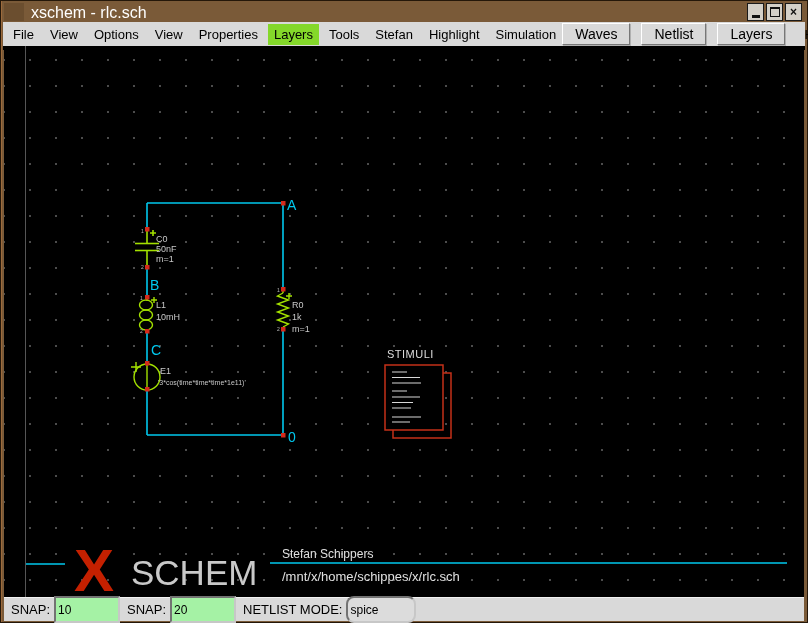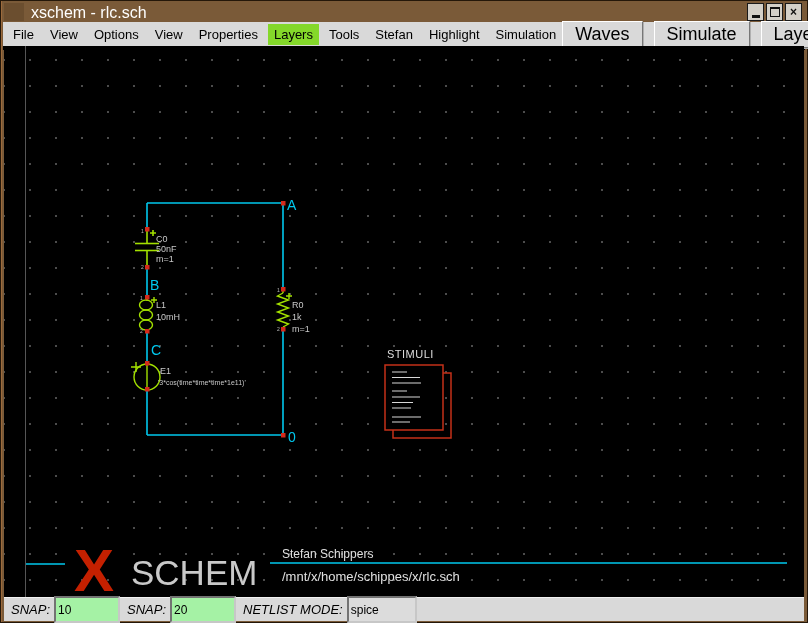--- a/index.html
+++ b/index.html
@@ -18,35 +18,35 @@
   .glyph-max{width:8px;height:7px;border:1px solid #111;border-top:2px solid #111;}
   .glyph-close{font-size:12px;font-weight:bold;color:#111;line-height:1;}
   
   .menubar{position:absolute;left:3px;top:22px;right:3px;height:24px;background:#d9d9d9;
            border-bottom:4px solid #000000;display:flex;align-items:center;font-size:13px;color:#000;}
   .menu-item{padding:3px 6px;margin-left:4px;cursor:pointer;white-space:nowrap;}
   .menu-item.active{background:#84d82a;text-align:right;}
   .menubar-right{margin-left:auto;display:flex;align-items:center;}
   .mbtn{background:#d9d9d9;border-top:1px solid #ffffff;border-left:1px solid #ffffff;
         border-right:1px solid #777;border-bottom:1px solid #777;
-        box-shadow:1px 1px 0 #b0b0b0;padding:2px 12px;margin-right:11px;font-size:18px;cursor:pointer;}
+        box-shadow:1px 1px 0 #b0b0b0;padding:2px 12px;margin-right:11px;font-size:14px;cursor:pointer;}
   .help-item{padding:3px 8px;margin-right:2px;cursor:pointer;}
   
   .canvas{position:absolute;left:4px;top:46px;width:800px;height:551px;background:#000;
           background-image:radial-gradient(circle,#4c4c4c 0.9px,transparent 1.1px);
           background-size:26px 26px;background-position:13px 1px;}
   .canvas svg{position:absolute;left:0;top:0;}
   
   .statusbar{position:absolute;left:4px;top:597px;width:800px;height:23px;background:#d9d9d9;
              border-top:1px solid #f2f2f2;display:flex;align-items:center;font-size:13px;color:#000;}
-  .sb-label{margin-left:7px;white-space:nowrap;font-style:italic;}
+  .sb-label{margin-left:7px;white-space:nowrap;}
   .sb-input{height:15px;border:2px inset #c7c7c7;font-size:12px;font-family:"Liberation Sans",sans-serif;
             padding:4px 2px;margin-left:4px;}
   .sb-green{background:#a5f2a5;width:58px;}
-  .sb-plain{background:#dcdcdc;width:62px;}
+  .sb-plain{background:#dcdcdc;width:62px;border-radius:8px;}
   .sb-status{margin-left:18px;white-space:pre;}
 </style>
 </head>
 <body>
 
 <div class="win">
 
   <div class="titlebar">
     <div class="win-menu-btn"></div>
     <div class="title-text">xschem - rlc.sch</div>
@@ -69,21 +69,21 @@
     <span class="menu-item">Options</span>
     <span class="menu-item">View</span>
     <span class="menu-item">Properties</span>
     <span class="menu-item active">Layers</span>
     <span class="menu-item">Tools</span>
     <span class="menu-item">Stefan</span>
     <span class="menu-item">Highlight</span>
     <span class="menu-item">Simulation</span>
     <div class="menubar-right">
       <button class="mbtn">Waves</button>
-      <button class="mbtn">Simulate</button>
+      <button class="mbtn">Netlist</button>
       <button class="mbtn">Layers</button>
       <span class="help-item">Help</span>
     </div>
   </div>
 
   <div class="canvas">
     <svg width="800" height="551" viewBox="4 46 800 551">
 
       <line x1="25.5" y1="46" x2="25.5" y2="597" stroke="#565656" stroke-width="1"></line>
 

